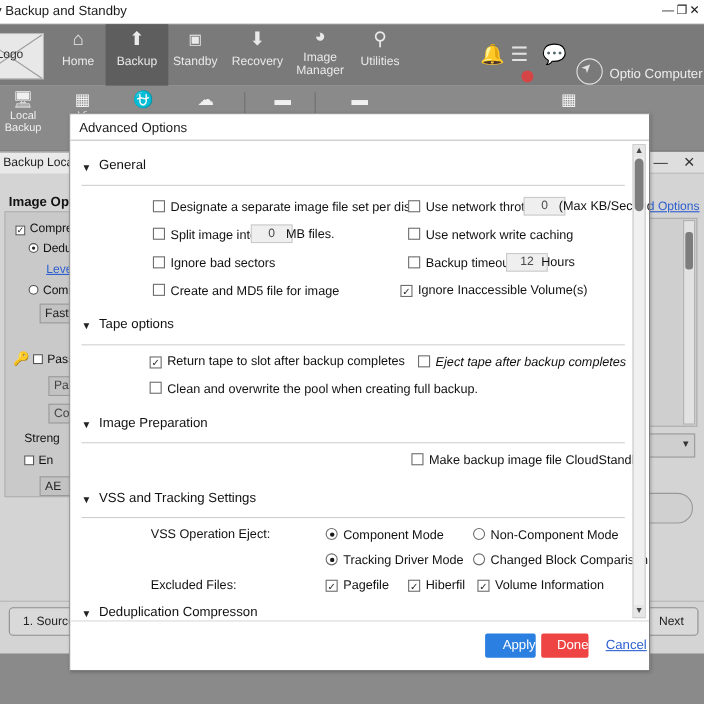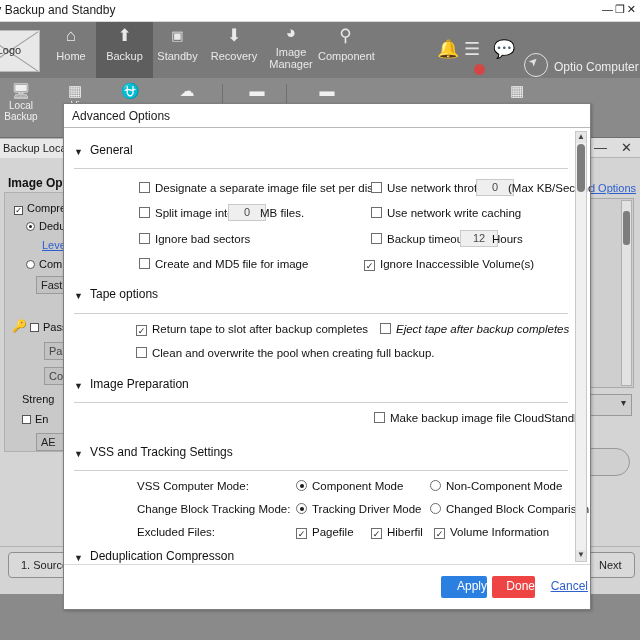--- a/index.html
+++ b/index.html
@@ -255,21 +255,21 @@
         <span class="gi">⬇</span>
         <span class="lbl2">Recovery</span>
       </div>
       <div class="rtab" style="left:263px;width:56px;padding-top:24px;">
         <span class="gi" style="top:2px;">◕</span>
         <span class="lbl2">Image</span>
         <span class="lbl2">Manager</span>
       </div>
       <div class="rtab" style="left:318px;width:55px;">
         <span class="gi">⚲</span>
-        <span class="lbl2">Component</span>
+        <span class="lbl2">Utilities</span>
       </div>
 
       <span class="ricon" style="left:437px;">🔔</span>
       <span class="ricon" style="left:464px;">☰</span>
       <span class="ricon" style="left:493px;">💬</span>
       <span class="reddot"></span>
       <span class="navcircle"></span>
       <span class="localcomp">Optio Computer</span>
     </div>
 
@@ -447,29 +447,28 @@
       </div>
 
       <div class="sect" style="top:316px;">
         <div class="sect-head">
           <span class="tri">▼</span>
           <span class="nm">VSS and Tracking Settings</span>
         </div>
       </div>
       <div class="sect-rule" style="top:342px;"></div>
 
-      <div class="lblx" style="left:73px;top:352px;">VSS Computer Mode:</div>
+      <div class="lblx" style="left:73px;top:352px;">VSS Operation Eject:</div>
       <div class="rad" style="left:232px;top:352px;">
         <span class="circ on"></span><span>Component Mode</span>
       </div>
       <div class="rad" style="left:366px;top:352px;">
         <span class="circ"></span><span>Non-Component Mode</span>
       </div>
 
-      <div class="lblx" style="left:73px;top:375px;">Change Block Tracking Mode:</div>
       <div class="rad" style="left:232px;top:375px;">
         <span class="circ on"></span><span>Tracking Driver Mode</span>
       </div>
       <div class="rad" style="left:366px;top:375px;">
         <span class="circ"></span><span>Changed Block Comparison (CBC) Mode</span>
       </div>
 
       <div class="lblx" style="left:73px;top:398px;">Excluded Files:</div>
       <div class="chk" style="left:232px;top:398px;">
         <span class="box">✓</span><span>Pagefile</span>

